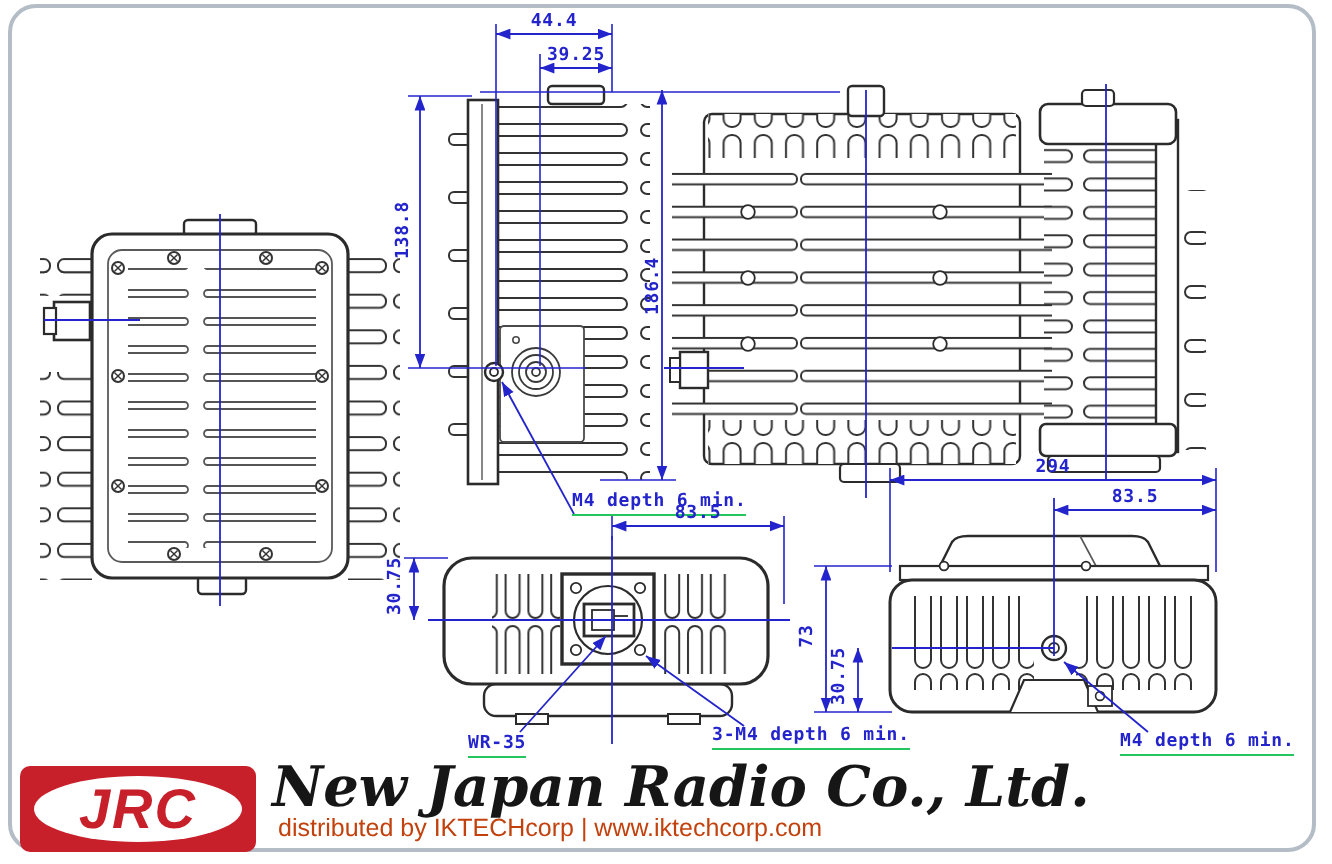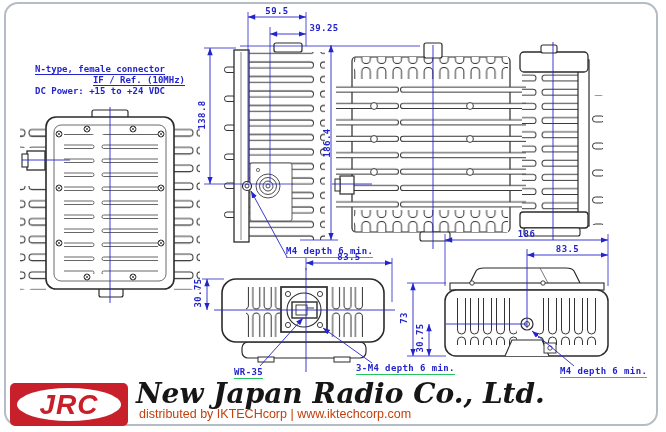--- a/index.html
+++ b/index.html
@@ -236,36 +236,31 @@
       <line x1="407" y1="356" x2="446" y2="356" stroke-width="0.8"></line>
       <line x1="429" y1="324" x2="429" y2="356" marker-start="url(#arrS)" marker-end="url(#arrE)"></line>
 
       <line x1="287" y1="257" x2="251" y2="191" marker-end="url(#arrE)"></line>
       <line x1="260" y1="366" x2="303" y2="318" marker-end="url(#arrE)"></line>
       <line x1="372" y1="363" x2="323" y2="328" marker-end="url(#arrE)"></line>
       <line x1="574" y1="366" x2="532" y2="331" marker-end="url(#arrE)"></line>
     </g>
   </svg>
 
-  <div class="note">
-    <span class="l1"><span>N-type, female connector</span></span>
-    <span class="l2"><span>IF / Ref. (10MHz)</span></span>
-    <span class="l3">DC Power: +15 to +24 VDC</span>
-  </div>
-
-  <div class="dim ctr" style="left:248px;top:6px;width:58px;">59.5</div>
-  <div class="dim ctr" style="left:270px;top:23px;width:36px;margin-left:36px;">39.25</div>
+
+  <div class="dim ctr" style="left:248px;top:6px;width:58px;">44.4</div>
+  <div class="dim ctr" style="left:270px;top:23px;width:36px;">39.25</div>
   <div class="dim rot" style="left:182px;top:110px;">138.8</div>
   <div class="dim rot" style="left:307px;top:138px;">186.4</div>
   <div class="dim" style="left:286px;top:246px;"><span class="ul">M4 depth 6 min.</span></div>
   <div class="dim ctr" style="left:306px;top:252px;width:86px;">83.5</div>
   <div class="dim rot" style="left:178px;top:288px;">30.75</div>
   <div class="dim" style="left:234px;top:367px;"><span class="ul">WR-35</span></div>
   <div class="dim" style="left:356px;top:363px;"><span class="ul">3-M4 depth 6 min.</span></div>
-  <div class="dim ctr" style="left:445px;top:229px;width:163px;">186</div>
+  <div class="dim ctr" style="left:445px;top:229px;width:163px;">294</div>
   <div class="dim ctr" style="left:527px;top:244px;width:81px;">83.5</div>
   <div class="dim rot" style="left:384px;top:313px;">73</div>
   <div class="dim rot" style="left:400px;top:333px;">30.75</div>
   <div class="dim" style="left:560px;top:366px;"><span class="ul">M4 depth 6 min.</span></div>
 
   <div class="logo">
     <div class="oval">
       <span class="jrc">JRC</span>
     </div>
   </div>

